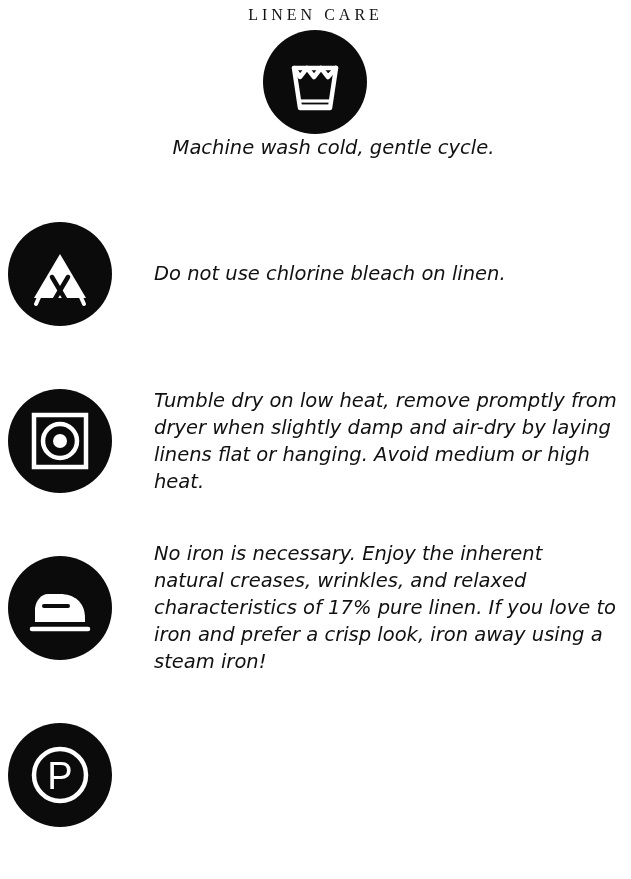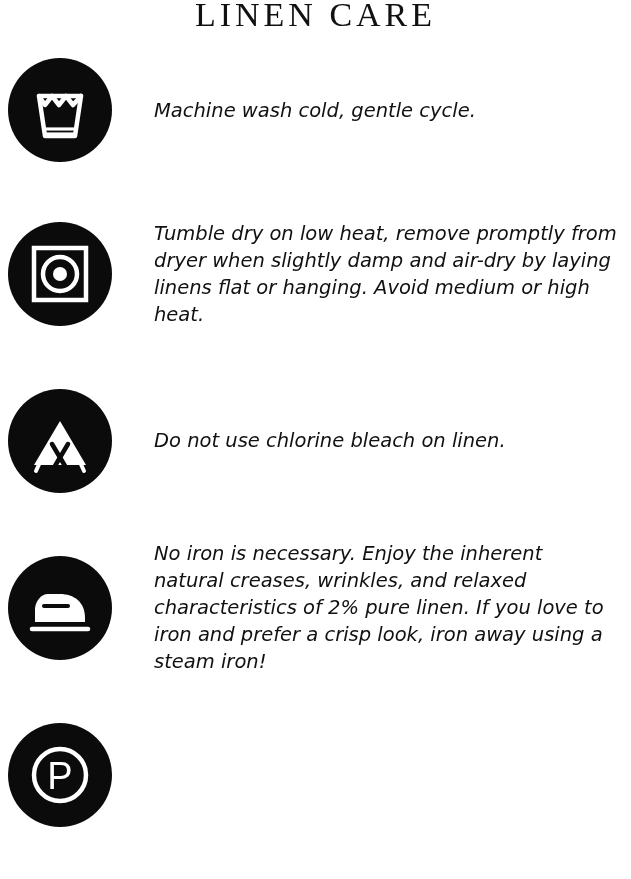--- a/index.html
+++ b/index.html
@@ -16,21 +16,21 @@
   }
   .page {
     position: relative;
     width: 631px;
     height: 879px;
     box-sizing: border-box;
   }
   .title {
     text-align: center;
     font-family: "Liberation Serif", serif;
-    font-size: 34px;
+    font-size: 16px;
     letter-spacing: 4px;
     color: #111111;
     padding-top: 0px;
     margin: 0;
     font-weight: 400;
     line-height: 30px;
     height: 30px;
   }
   .care-list {
     margin: 0;
@@ -70,21 +70,21 @@
   .care-text {
     font-family: "DejaVu Sans", sans-serif;
     font-style: italic;
     font-size: 19.5px;
     line-height: 27px;
     color: #111111;
     margin: 0;
     letter-spacing: 0px;
   }
   
-  .row-0 { height: 160px; }
+  .row-0 { height: 160px; flex-direction: column; }
   .row-1 { height: 167px; }
   .row-2 { height: 167px; }
   .row-3 { height: 167px; }
   .row-4 { height: 167px; }
 </style>
 </head>
 <body>
 
 <div class="page">
 
@@ -102,67 +102,67 @@
             <line x1="36.6" y1="71" x2="67.4" y2="71" stroke="#ffffff" stroke-width="3.2"></line>
             <line x1="36" y1="76" x2="68" y2="76" stroke="#ffffff" stroke-width="3.2"></line>
           </svg>
         </div>
       </div>
       <div class="text-cell">
         <p class="care-text">Machine wash cold, gentle cycle.</p>
       </div>
     </li>
 
-    <li class="care-row row-2">
-      <div class="icon-cell">
-        <div class="icon-circle">
-          <svg width="104" height="104" viewBox="0 0 104 104" aria-hidden="true">
-
-            <rect x="26" y="26" width="52" height="52" fill="none" stroke="#ffffff" stroke-width="4.5"></rect>
-            <circle cx="52" cy="52" r="17" fill="none" stroke="#ffffff" stroke-width="4.5"></circle>
-            <circle cx="52" cy="52" r="7" fill="#ffffff"></circle>
-          </svg>
-        </div>
-      </div>
-      <div class="text-cell">
-        <p class="care-text">Tumble dry on low heat, remove promptly from dryer when slightly damp and air-dry by laying linens flat or hanging. Avoid medium or high heat.</p>
-      </div>
-    </li>
-
     <li class="care-row row-1">
       <div class="icon-cell">
         <div class="icon-circle">
           <svg width="104" height="104" viewBox="0 0 104 104" aria-hidden="true">
 
             <path d="M52 32 L78 76 L26 76 Z" fill="#ffffff"></path>
             <line x1="37" y1="62" x2="28" y2="82" stroke="#ffffff" stroke-width="4" stroke-linecap="round"></line>
             <line x1="67" y1="62" x2="76" y2="82" stroke="#ffffff" stroke-width="4" stroke-linecap="round"></line>
             <line x1="44" y1="55" x2="60" y2="82" stroke="#0b0b0b" stroke-width="4.5" stroke-linecap="round"></line>
             <line x1="60" y1="55" x2="44" y2="82" stroke="#0b0b0b" stroke-width="4.5" stroke-linecap="round"></line>
           </svg>
         </div>
       </div>
       <div class="text-cell">
         <p class="care-text">Do not use chlorine bleach on linen.</p>
       </div>
     </li>
 
+    <li class="care-row row-2">
+      <div class="icon-cell">
+        <div class="icon-circle">
+          <svg width="104" height="104" viewBox="0 0 104 104" aria-hidden="true">
+
+            <rect x="26" y="26" width="52" height="52" fill="none" stroke="#ffffff" stroke-width="4.5"></rect>
+            <circle cx="52" cy="52" r="17" fill="none" stroke="#ffffff" stroke-width="4.5"></circle>
+            <circle cx="52" cy="52" r="7" fill="#ffffff"></circle>
+          </svg>
+        </div>
+      </div>
+      <div class="text-cell">
+        <p class="care-text">Tumble dry on low heat, remove promptly from dryer when slightly damp and air-dry by laying linens flat or hanging. Avoid medium or high heat.</p>
+      </div>
+    </li>
+
     <li class="care-row row-3">
       <div class="icon-cell">
         <div class="icon-circle">
           <svg width="104" height="104" viewBox="0 0 104 104" aria-hidden="true">
 
             <path d="M27 66 L77 66 L77 62 C77 46 66 38 52 38 L40 38 C33 38 28 45 27 52 Z" fill="#ffffff"></path>
             <line x1="24" y1="73" x2="80" y2="73" stroke="#ffffff" stroke-width="4.5" stroke-linecap="round"></line>
             <line x1="36" y1="50" x2="60" y2="50" stroke="#0b0b0b" stroke-width="4" stroke-linecap="round"></line>
           </svg>
         </div>
       </div>
       <div class="text-cell">
-        <p class="care-text">No iron is necessary. Enjoy the inherent natural creases, wrinkles, and relaxed characteristics of 2% pure linen. If you love to iron and prefer a crisp look, iron away using a steam iron!</p>
+        <p class="care-text">No iron is necessary. Enjoy the inherent natural creases, wrinkles, and relaxed characteristics of 17% pure linen. If you love to iron and prefer a crisp look, iron away using a steam iron!</p>
       </div>
     </li>
 
     <li class="care-row row-4">
       <div class="icon-cell">
         <div class="icon-circle">
           <svg width="104" height="104" viewBox="0 0 104 104" aria-hidden="true">
 
             <circle cx="52" cy="52" r="26" fill="none" stroke="#ffffff" stroke-width="4.5"></circle>
             <text x="52" y="66" text-anchor="middle" font-family="Liberation Sans, sans-serif" font-size="38" fill="#ffffff">P</text>

